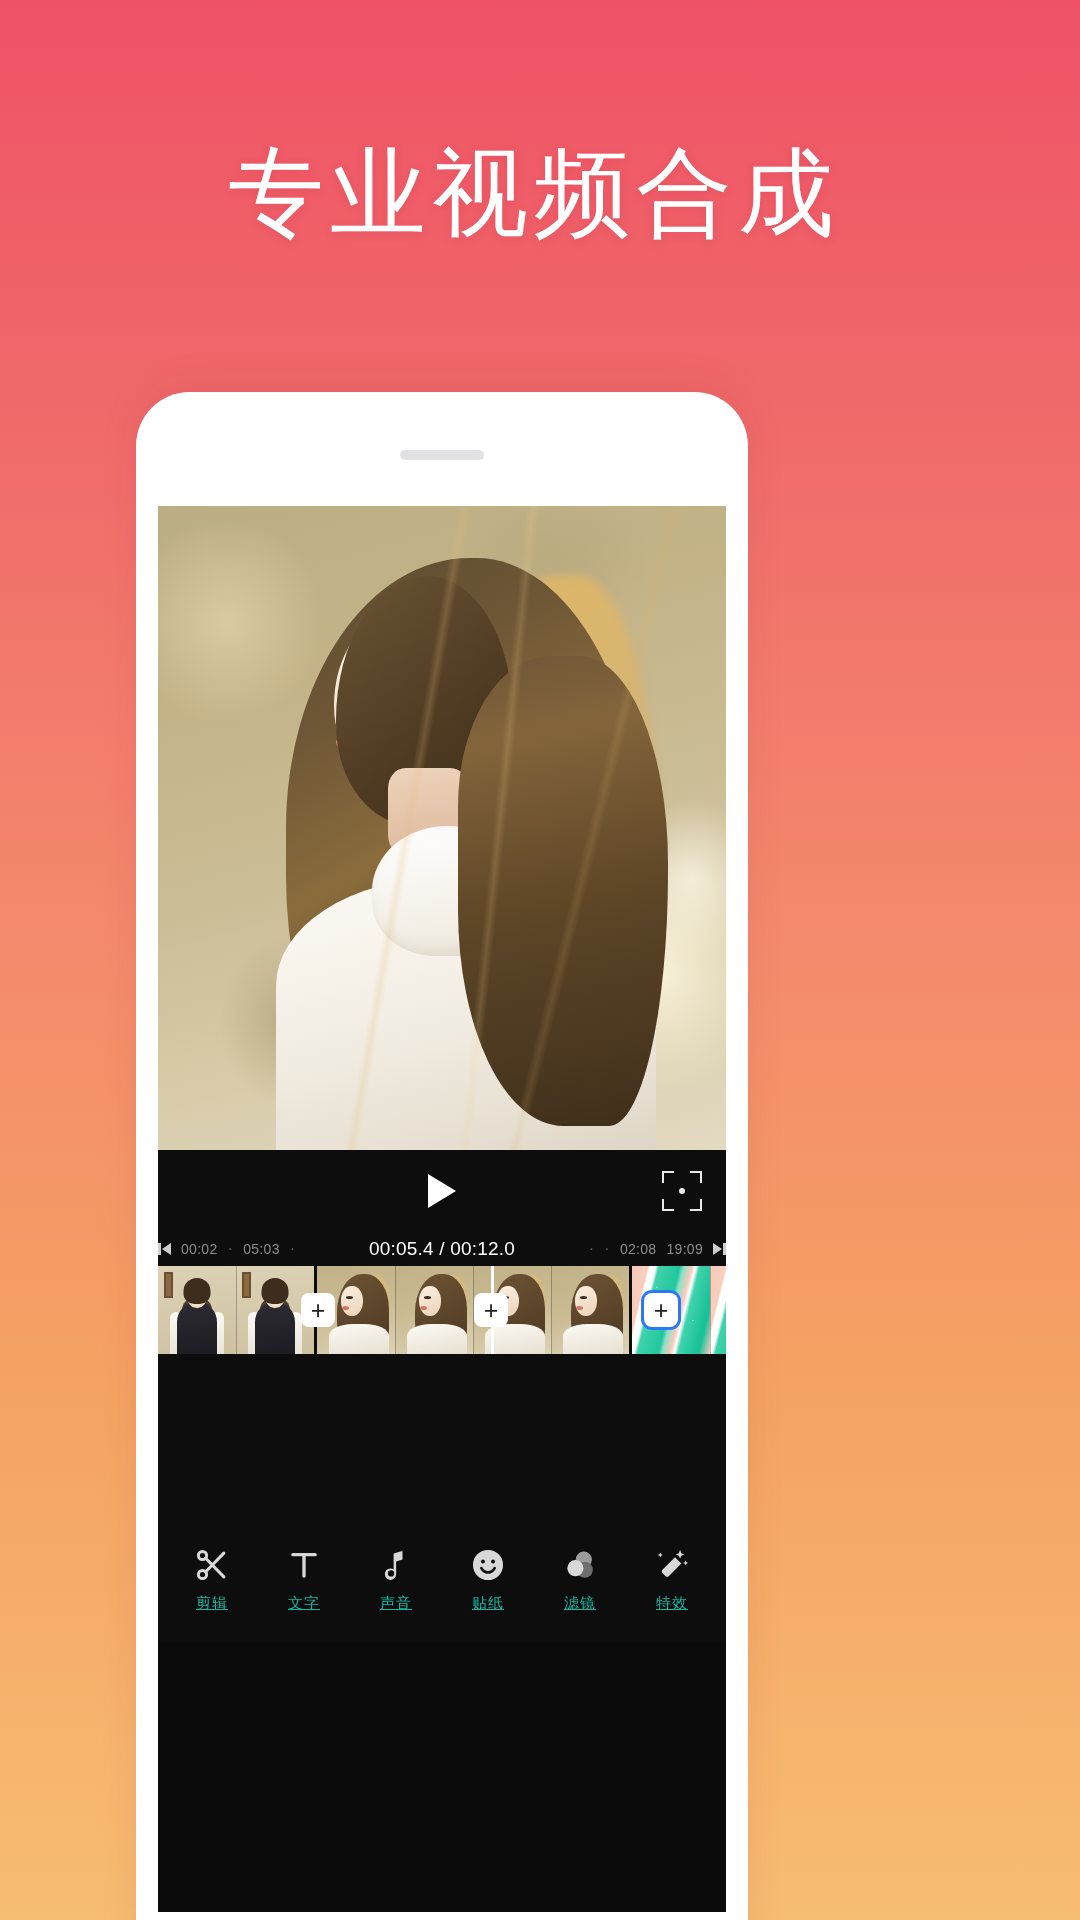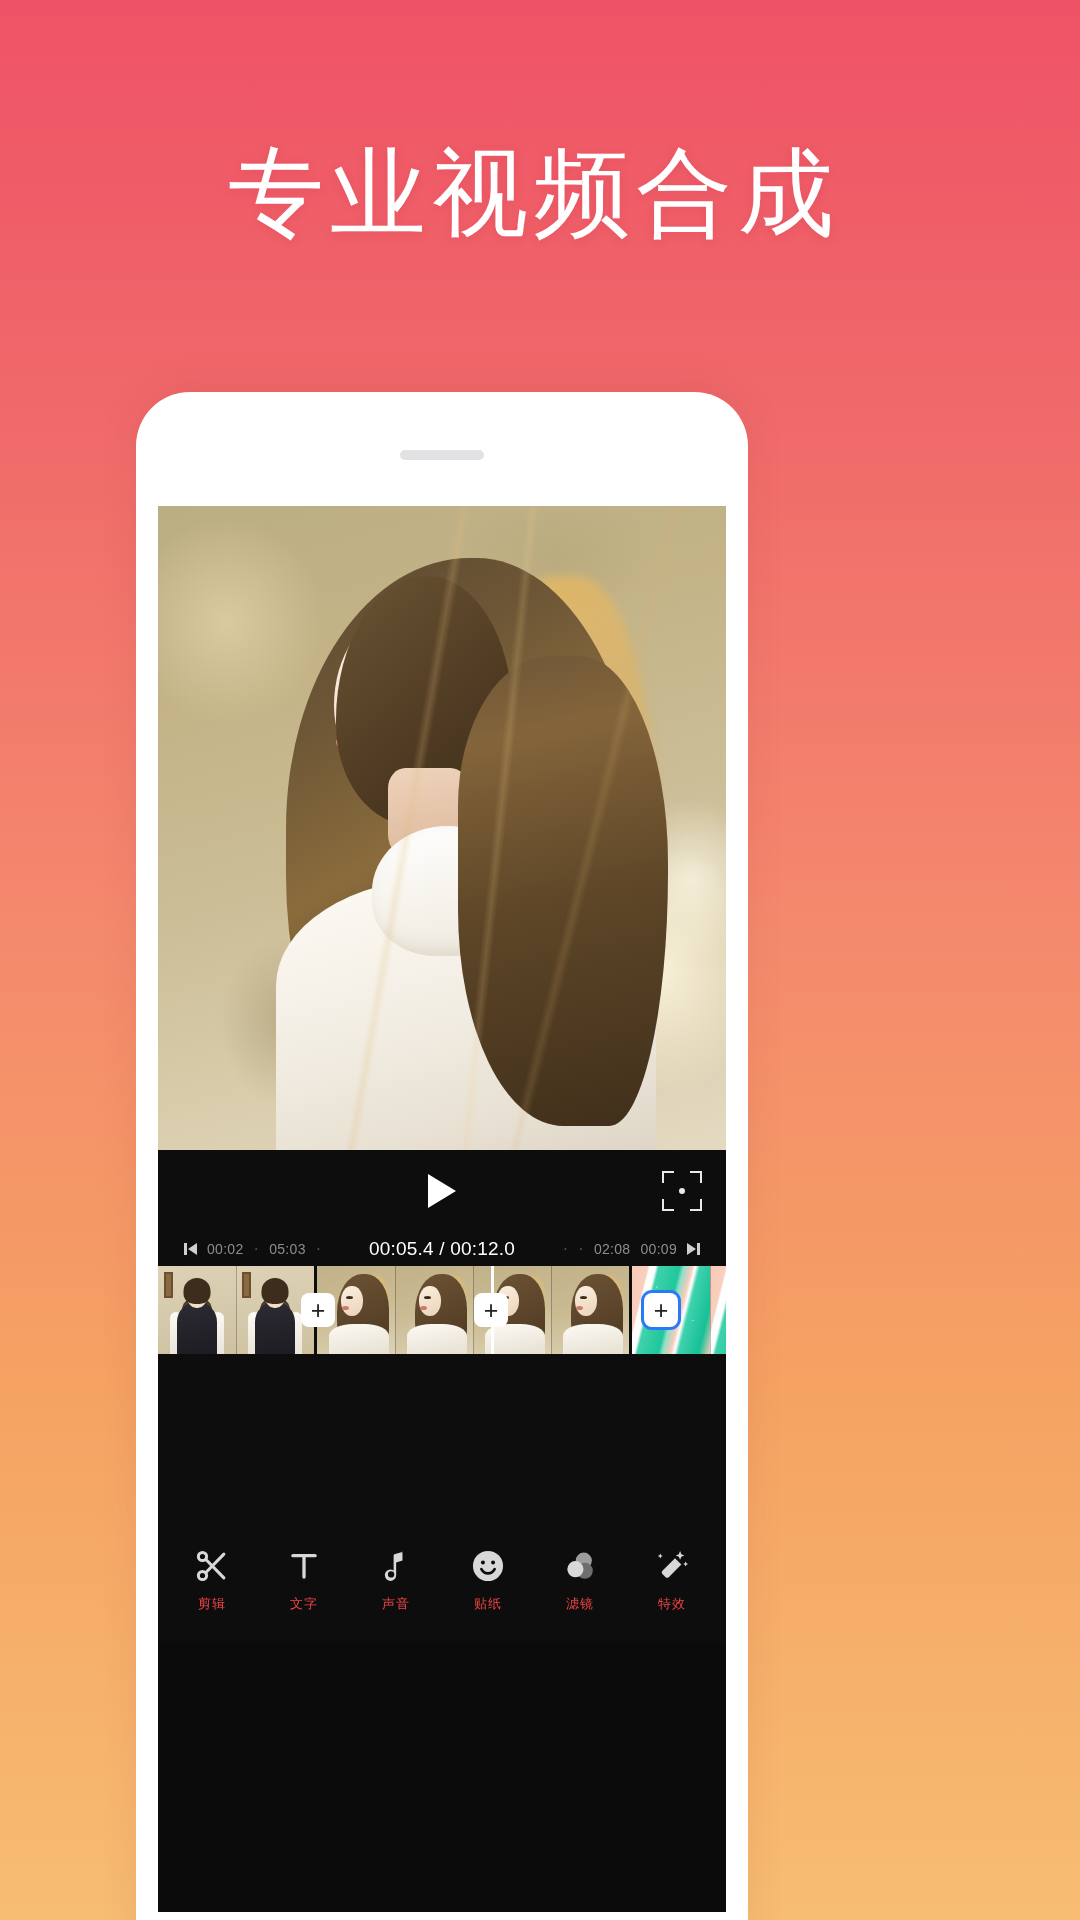--- a/index.html
+++ b/index.html
@@ -214,21 +214,21 @@
   }
 
   
   .ruler {
     position: relative;
     width: 568px;
     height: 34px;
     background: #0d0d0d;
     display: flex;
     align-items: center;
-    padding: 0 26px;
+    padding: 0 0;
     font-size: 14px;
     color: #8d8d8d;
     letter-spacing: .3px;
   }
   .ruler-left, .ruler-right {
     display: flex; align-items: center; gap: 10px; flex: 1;
   }
   .ruler-right { justify-content: flex-end; }
   .skip-ico {
     display: inline-flex; align-items: center; gap: 1px;
@@ -382,21 +382,21 @@
     display: flex;
     align-items: center;
     justify-content: space-around;
     padding: 0 8px 6px;
   }
   .tool {
     display: flex; flex-direction: column; align-items: center; gap: 9px;
     width: 84px;
   }
   .tool-ico { height: 40px; display:flex; align-items:center; justify-content:center; }
-  .tool-label { color: #ef4444; font-size: 13px; letter-spacing: 1px; }
+  .tool-label { color: #14b8a6; font-size: 15px; letter-spacing: 1px; text-decoration: underline; }
 </style>
 </head>
 <body>
 
 <div class="headline">专业视频合成</div>
 
 <div class="phone">
 
   <div class="phone-speaker"></div>
 
@@ -444,21 +444,21 @@
         <span class="ruler-time">05:03</span>
         <span class="tick">·</span>
       </div>
 
       <div class="ruler-current">00:05.4 / 00:12.0</div>
 
       <div class="ruler-right">
         <span class="tick">·</span>
         <span class="tick">·</span>
         <span class="ruler-time">02:08</span>
-        <span class="ruler-time">00:09</span>
+        <span class="ruler-time">19:09</span>
         <span class="skip-ico">
           <i class="skip-next-tri"></i>
             <i class="skip-next-bar"></i>
         </span>
       </div>
     </div>
 
     <div class="timeline">
 
       <div class="clip">

